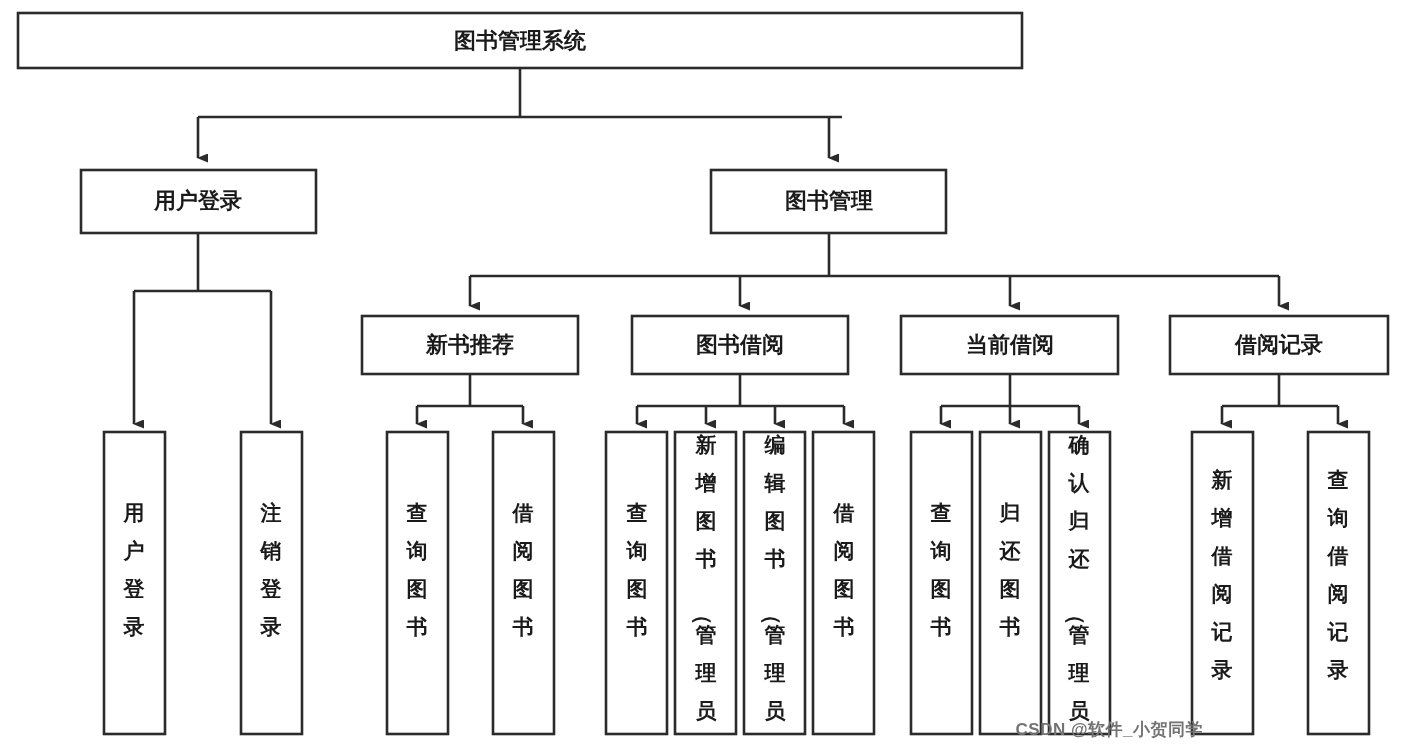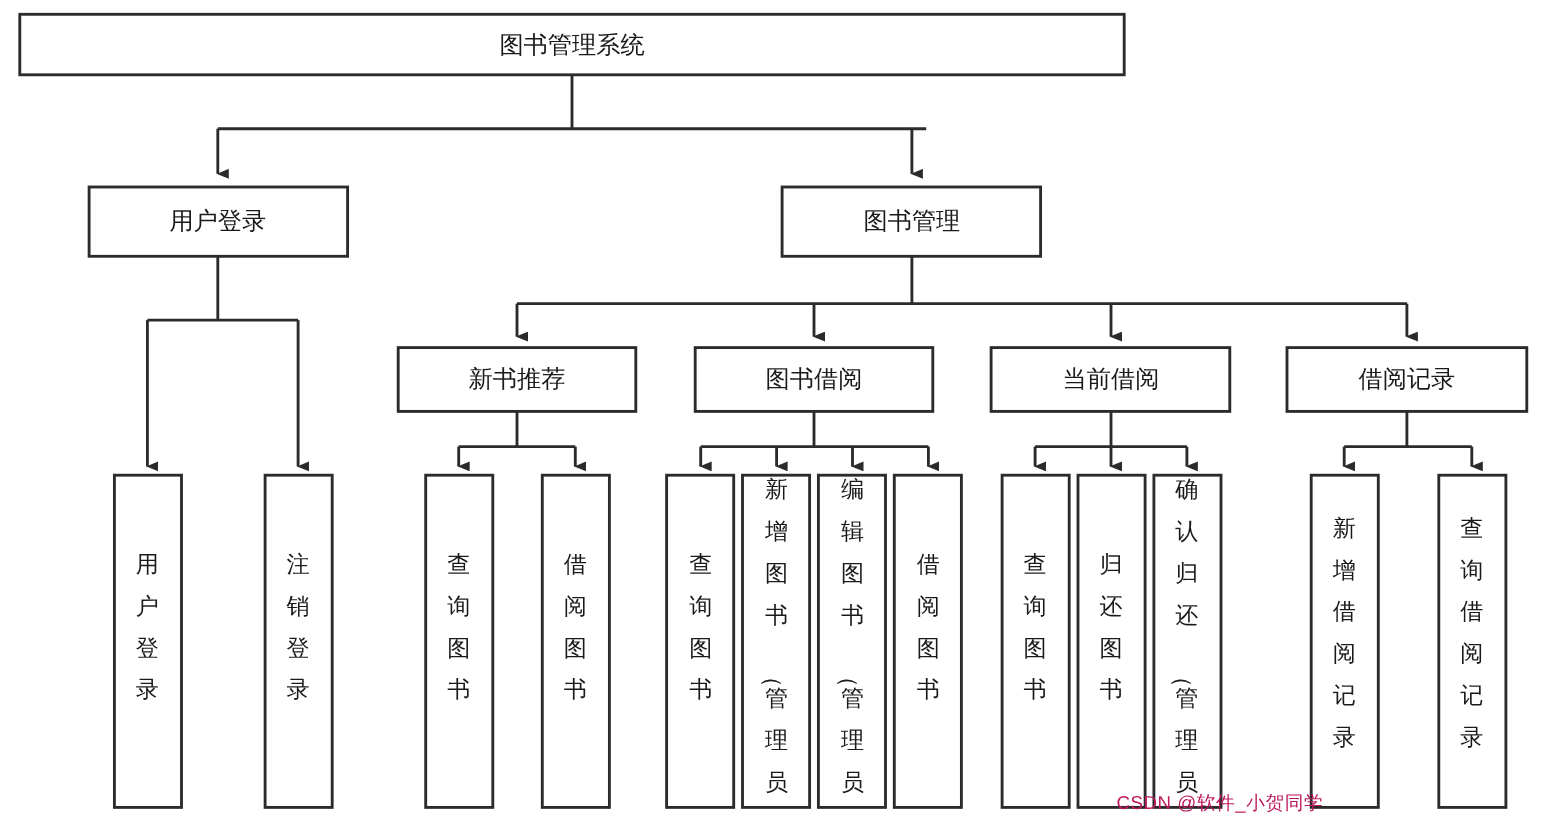--- a/index.html
+++ b/index.html
@@ -11,20 +11,21 @@
     width: 1405px;
     height: 747px;
     font-family: "Liberation Sans", "DejaVu Sans", sans-serif;
     overflow: hidden;
     position: relative;
   }
   #diagram-root {
     position: relative;
     width: 1211px;
     height: 747px;
+    font-weight: bold;
   }
   svg.diagram-canvas {
     position: absolute;
     top: 0;
     left: 0;
     width: 1405px;
     height: 747px;
     display: block;
   }
   .node-box {
@@ -50,21 +51,21 @@
     fill: #1a1a1a;
     font-size: 21px;
     text-anchor: middle;
   }
   .watermark-text {
     position: absolute;
     right: 8px;
     bottom: 6px;
     font-family: "Liberation Sans", "DejaVu Sans", sans-serif;
     font-size: 17px;
-    color: #be185d;
+    color: #737373;
     white-space: nowrap;
     letter-spacing: 0.5px;
     user-select: none;
   }
 </style>
 </head>
 <body>
 
 <div id="diagram-root">
 

